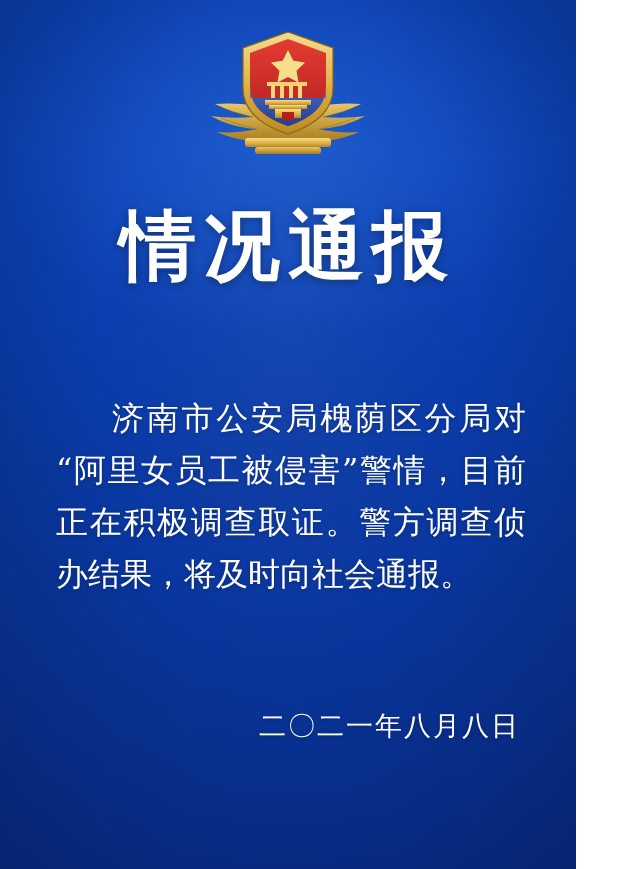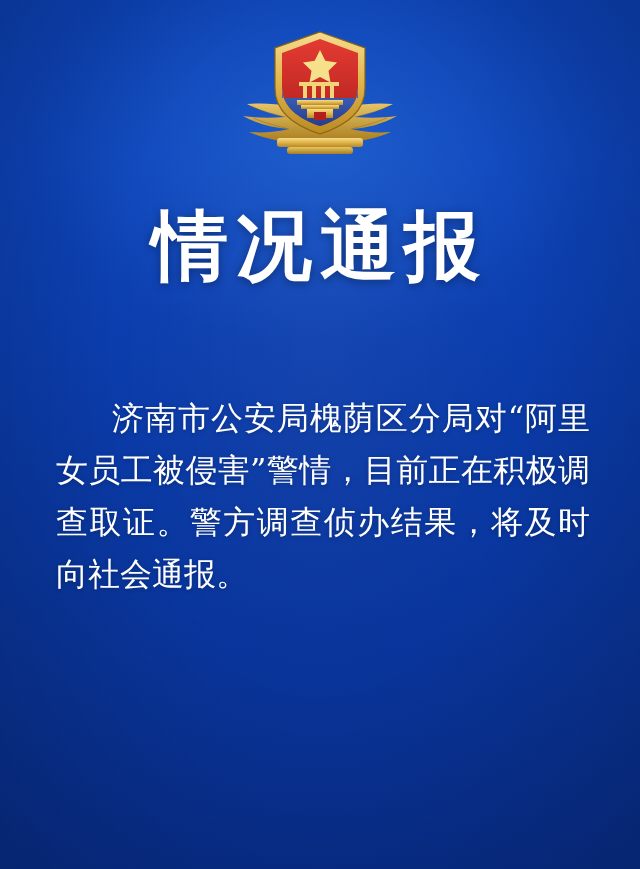--- a/index.html
+++ b/index.html
@@ -5,21 +5,21 @@
   html, body {
     margin: 0;
     padding: 0;
     background: #ffffff;
   }
   body {
     font-family: "Liberation Serif", "DejaVu Serif", serif;
   }
   .poster {
     position: relative;
-    width: 640px;
+    width: 576px;
     height: 869px;
     background: linear-gradient(180deg, #0b3fb0 0%, #0c42b8 18%, #0a39a4 55%, #082f8f 100%);
     overflow: hidden;
     box-sizing: border-box;
   }
   
   .poster::before {
     content: "";
     position: absolute;
     top: -120px;
@@ -168,15 +168,16 @@
         </g>
       </svg>
     </div>
   </div>
 
   <div class="title">情况通报</div>
 
   <div class="body-text">济南市公安局槐荫区分局对“阿里女员工被侵害”警情，目前正在积极调查取证。警方调查侦办结果，将及时向社会通报。</div>
 
   <div class="signature">
+    <div class="sig-date">二〇二一年八月八日</div>
   </div>
 
 </div>
 
 </body></html>

